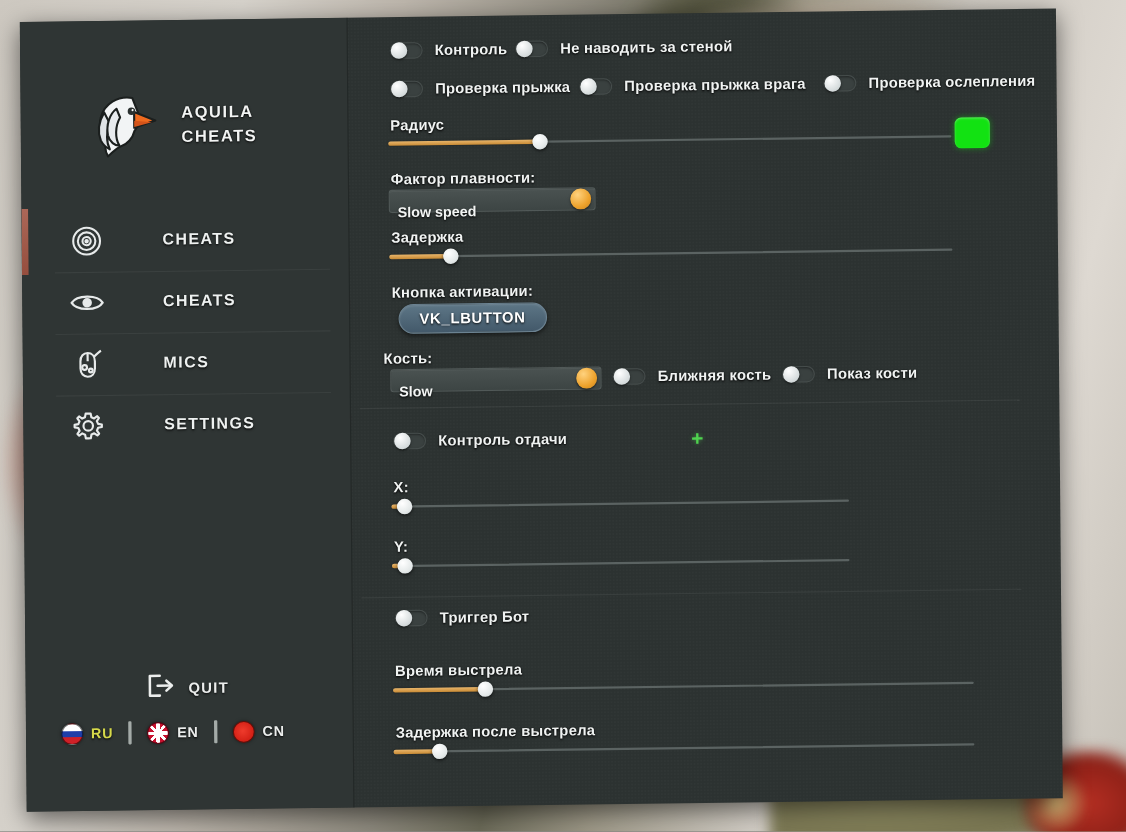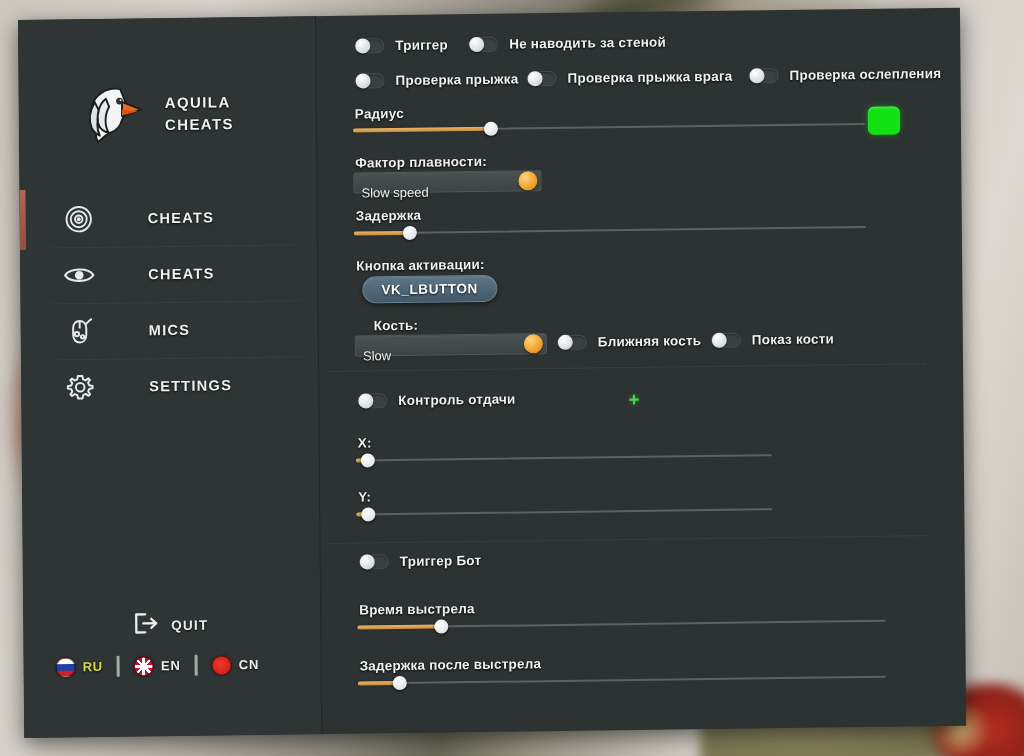--- a/index.html
+++ b/index.html
@@ -267,21 +267,21 @@
     height: 21px;
     background: linear-gradient(180deg, #4a5251, #3d4544);
     border: 1px solid #515958;
     border-radius: 3px;
     display: flex; align-items: center;
     cursor: pointer;
     box-shadow: inset 0 1px 1px rgba(255,255,255,.05);
   }
   .combo .combo-text {
     margin-left: 7px;
-    color: #f3f5f4; font-weight: normal; font-size: 13px;
+    color: #f3f5f4; font-weight: bold; font-size: 13px;
     text-shadow: 0 1px 2px rgba(0,0,0,.9);
     white-space: nowrap;
     margin-top: 20px;
   }
   .combo .combo-knob {
     position: absolute; right: 3px; top: 0px;
     width: 19px; height: 19px; border-radius: 50%;
     background: radial-gradient(circle at 35% 30%, #ffd27e, #eda22c 60%, #c7821c);
     box-shadow: 0 1px 2px rgba(0,0,0,.6);
   }
@@ -455,21 +455,21 @@
     </div>
 
   </div>
 
   <div id="content">
 
     <div class="row" style="left:38px; top:23px;">
       <span class="toggle">
             <span class="knob"></span>
           </span>
-      <span class="toggle-label">Триггер</span>
+      <span class="toggle-label">Контроль</span>
     </div>
     <div class="row" style="left:152px; top:23px;">
       <span class="toggle">
             <span class="knob"></span>
           </span>
       <span class="toggle-label">Не наводить за стеной</span>
     </div>
 
     <div class="row" style="left:38px; top:58px;">
       <span class="toggle">
@@ -509,21 +509,21 @@
       <div class="track"></div>
       <div class="fill" style="width:11%;"></div>
       <div class="handle" style="left:11%;"></div>
     </div>
 
     <div class="caption" style="left:38px; top:243px;">Кнопка активации:</div>
     <div class="keybtn" style="left:44px; top:261px;">
       <span>VK_LBUTTON</span>
     </div>
 
-    <div class="caption" style="left:55px; top:303px;">Кость:</div>
+    <div class="caption" style="left:30px; top:303px;">Кость:</div>
     <div class="combo" style="left:36px; top:320px; width:192px;">
       <span class="combo-text">Slow</span>
       <span class="combo-knob"></span>
     </div>
     <div class="row" style="left:238px; top:322px;">
       <span class="toggle">
             <span class="knob"></span>
           </span>
       <span class="toggle-label">Ближняя кость</span>
     </div>

